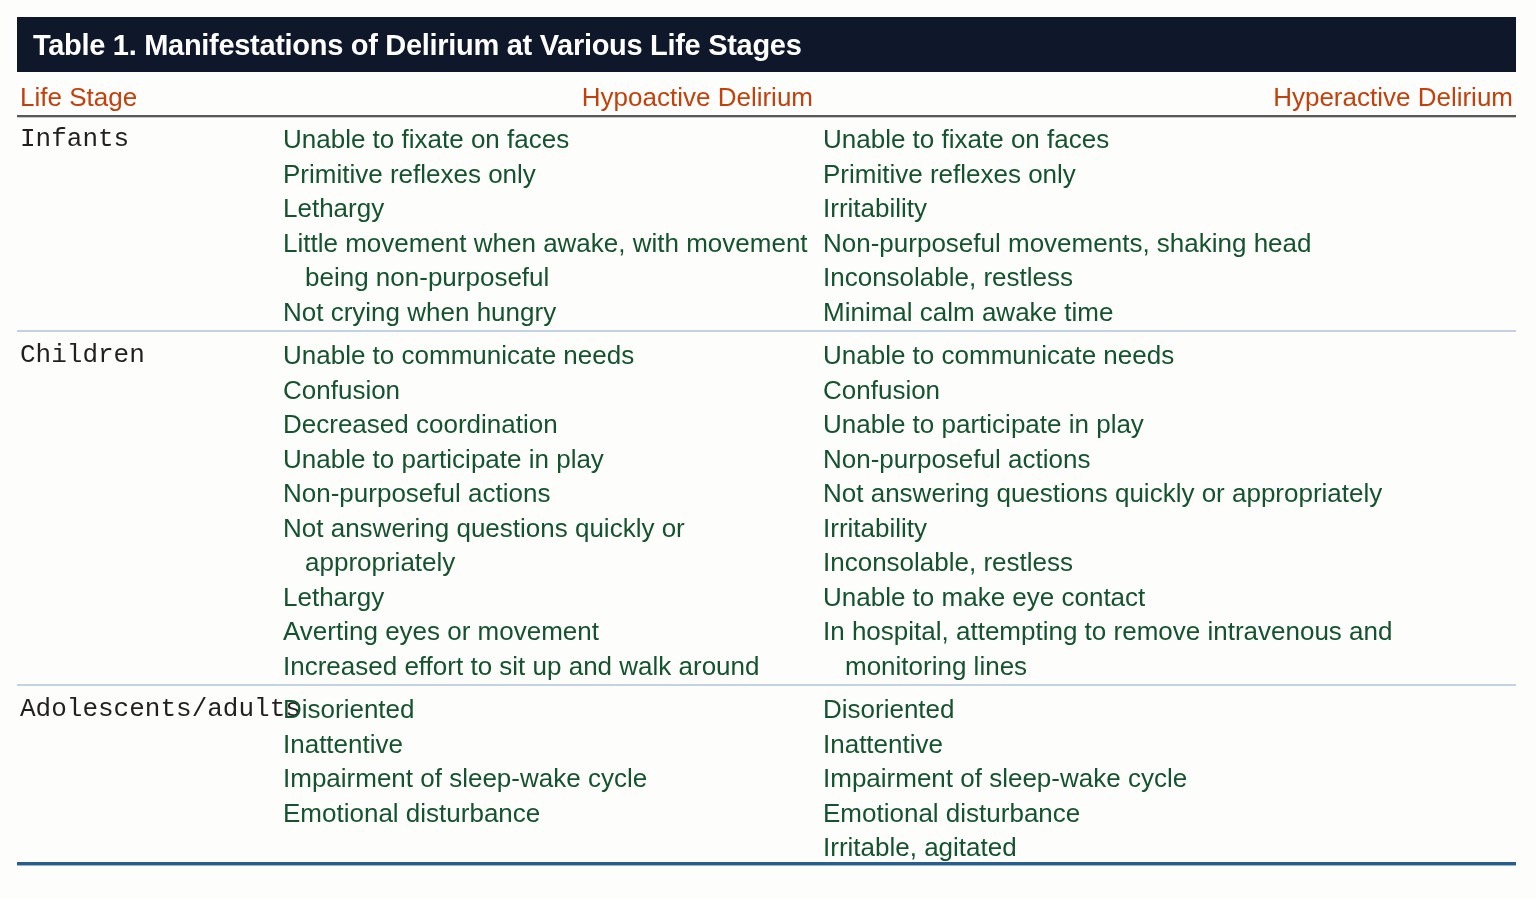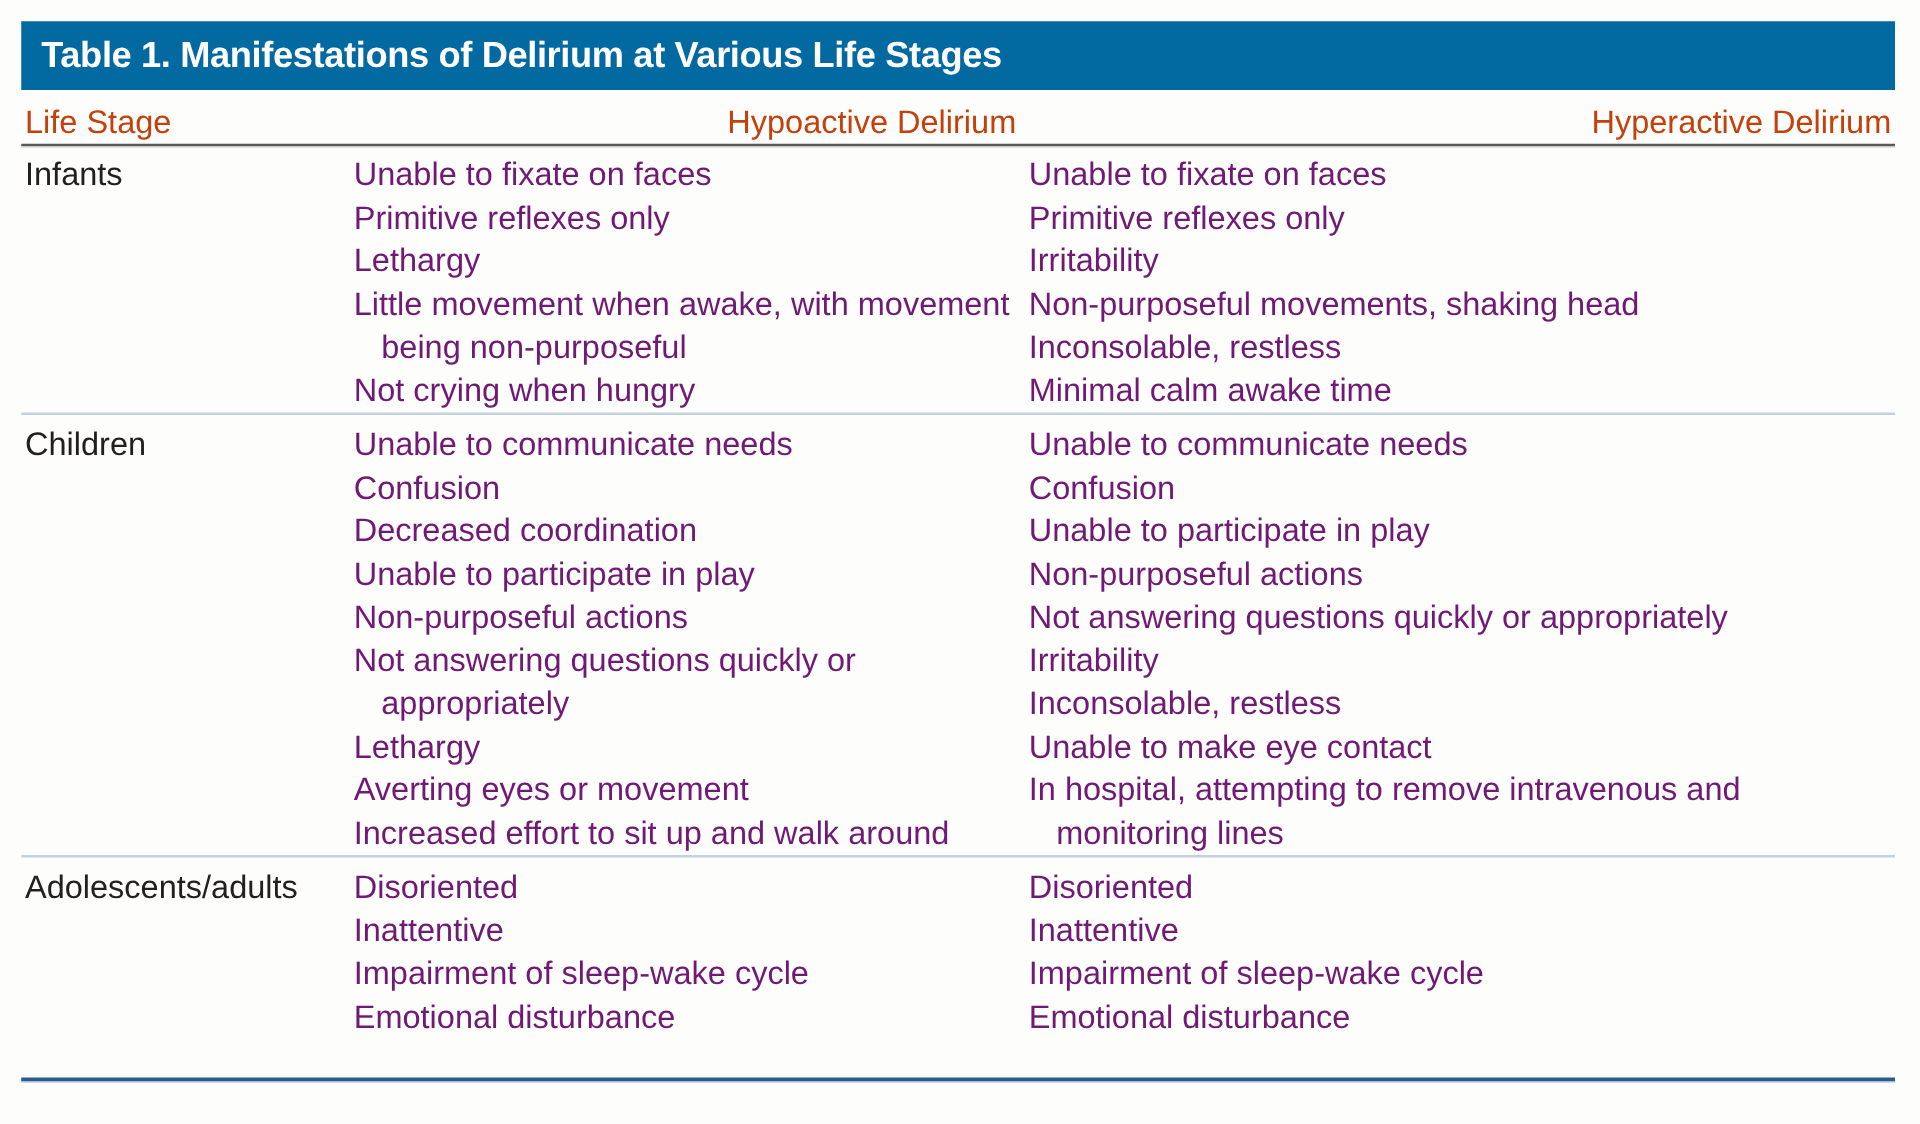--- a/index.html
+++ b/index.html
@@ -24,21 +24,21 @@
     background: #fdfdfb;
   }
 
   
   .title-bar {
     position: absolute;
     left: 17px;
     top: 17px;
     width: 1499px;
     height: 55px;
-    background: #0369a1;
+    background: #0f172a;
     box-sizing: border-box;
   }
   .title-text {
     position: absolute;
     left: 16px;
     top: 50%;
     transform: translateY(-50%);
     color: #ffffff;
     font-size: 29px;
     font-weight: bold;
@@ -110,30 +110,31 @@
   }
   .cell.c-stage { left: 3px;   width: 258px; }
   .cell.c-hypo  { left: 266px; width: 540px; }
   .cell.c-hyper { left: 806px; width: 690px; }
 
   .stage-label {
     font-size: 26px;
     color: #231f20;
     line-height: 34.5px;
     white-space: nowrap;
+    font-family: Liberation Mono, monospace;
   }
 
   ul.item-list {
     list-style: none;
     margin: 0;
     padding: 0;
   }
   ul.item-list li {
     font-size: 26px;
-    color: #701a75;
+    color: #14532d;
     line-height: 34.5px;
     padding-left: 22px;
     text-indent: -22px;
     margin: 0;
   }
 </style>
 </head>
 <body>
 
 <div id="table-root">
@@ -222,19 +223,20 @@
         <li>Impairment of sleep-wake cycle</li>
         <li>Emotional disturbance</li>
       </ul>
     </div>
     <div class="cell c-hyper">
       <ul class="item-list">
         <li>Disoriented</li>
         <li>Inattentive</li>
         <li>Impairment of sleep-wake cycle</li>
         <li>Emotional disturbance</li>
+        <li>Irritable, agitated</li>
       </ul>
     </div>
   </div>
 
   <div class="rule rule-bottom"></div>
 
 </div>
 
 </body></html>

